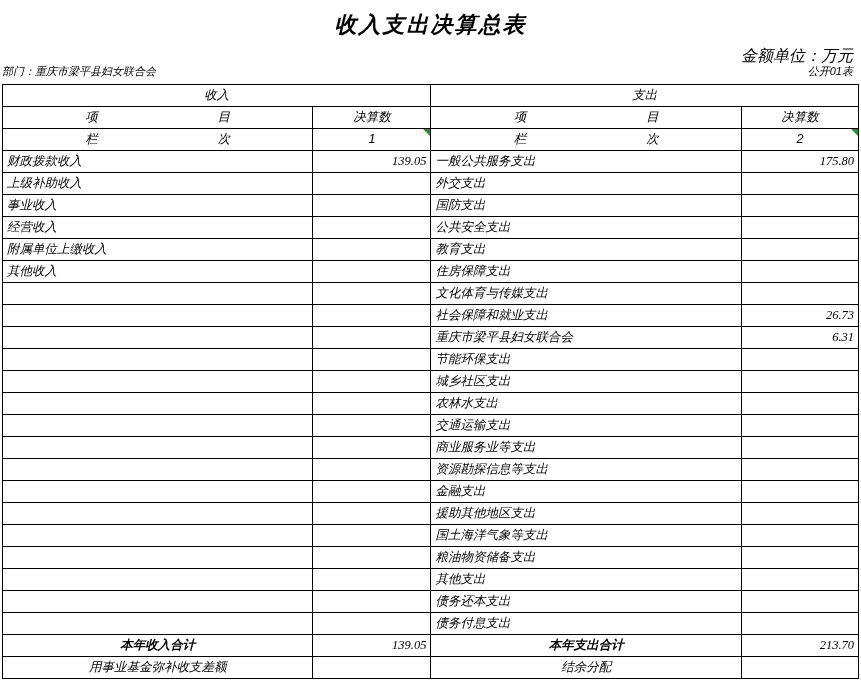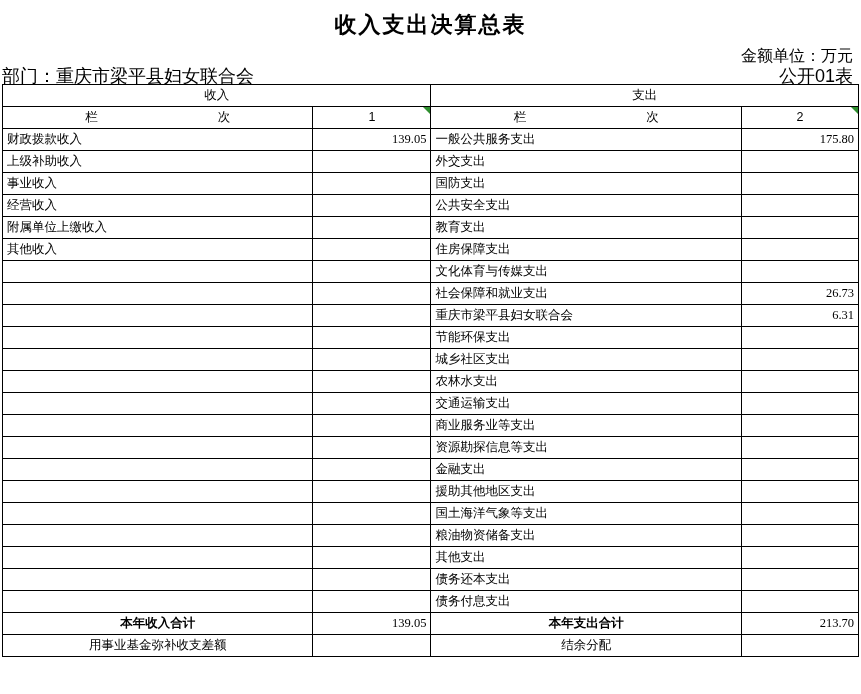--- a/index.html
+++ b/index.html
@@ -14,20 +14,21 @@
     font-size: 12px;
     color: #000000;
     position: relative;
     overflow: hidden;
   }
   .page {
     width: 861px;
     height: 613px;
     position: relative;
     box-sizing: border-box;
+    font-style: italic;
   }
   .doc-title {
     text-align: center;
     font-size: 22px;
     font-weight: bold;
     letter-spacing: 2px;
     padding-top: 10px;
     padding-bottom: 6px;
     font-family: "Liberation Serif", serif;
   }
@@ -37,21 +38,21 @@
     font-size: 16px;
   }
   .unit-note {
     position: absolute;
     right: 8px;
     top: 0;
   }
   .dept-row {
     position: relative;
     height: 20px;
-    font-size: 18px;
+    font-size: 11px;
   }
   .dept-label {
     position: absolute;
     left: 2px;
     top: 0;
   }
   .form-code {
     position: absolute;
     right: 8px;
     top: 0;
@@ -131,20 +132,26 @@
       <col class="c-num-in">
       <col class="c-item-out">
       <col class="c-num-out">
     </colgroup>
     <tbody>
       <tr>
         <td colspan="2" class="hdr-center">收入</td>
         <td colspan="2" class="hdr-center">支出</td>
       </tr>
       <tr>
+        <td class="hdr-spaced">项　　　　目</td>
+        <td class="hdr-center">决算数</td>
+        <td class="hdr-spaced">项　　　　目</td>
+        <td class="hdr-center">决算数</td>
+      </tr>
+      <tr>
         <td class="hdr-spaced">栏　　　　次</td>
         <td class="hdr-center corner-mark">1</td>
         <td class="hdr-spaced">栏　　　　次</td>
         <td class="hdr-center corner-mark">2</td>
       </tr>
     </tbody>
     <tbody id="body-rows">
         <tr>
           <td class="indent1">财政拨款收入</td>
           <td class="num">139.05</td>

